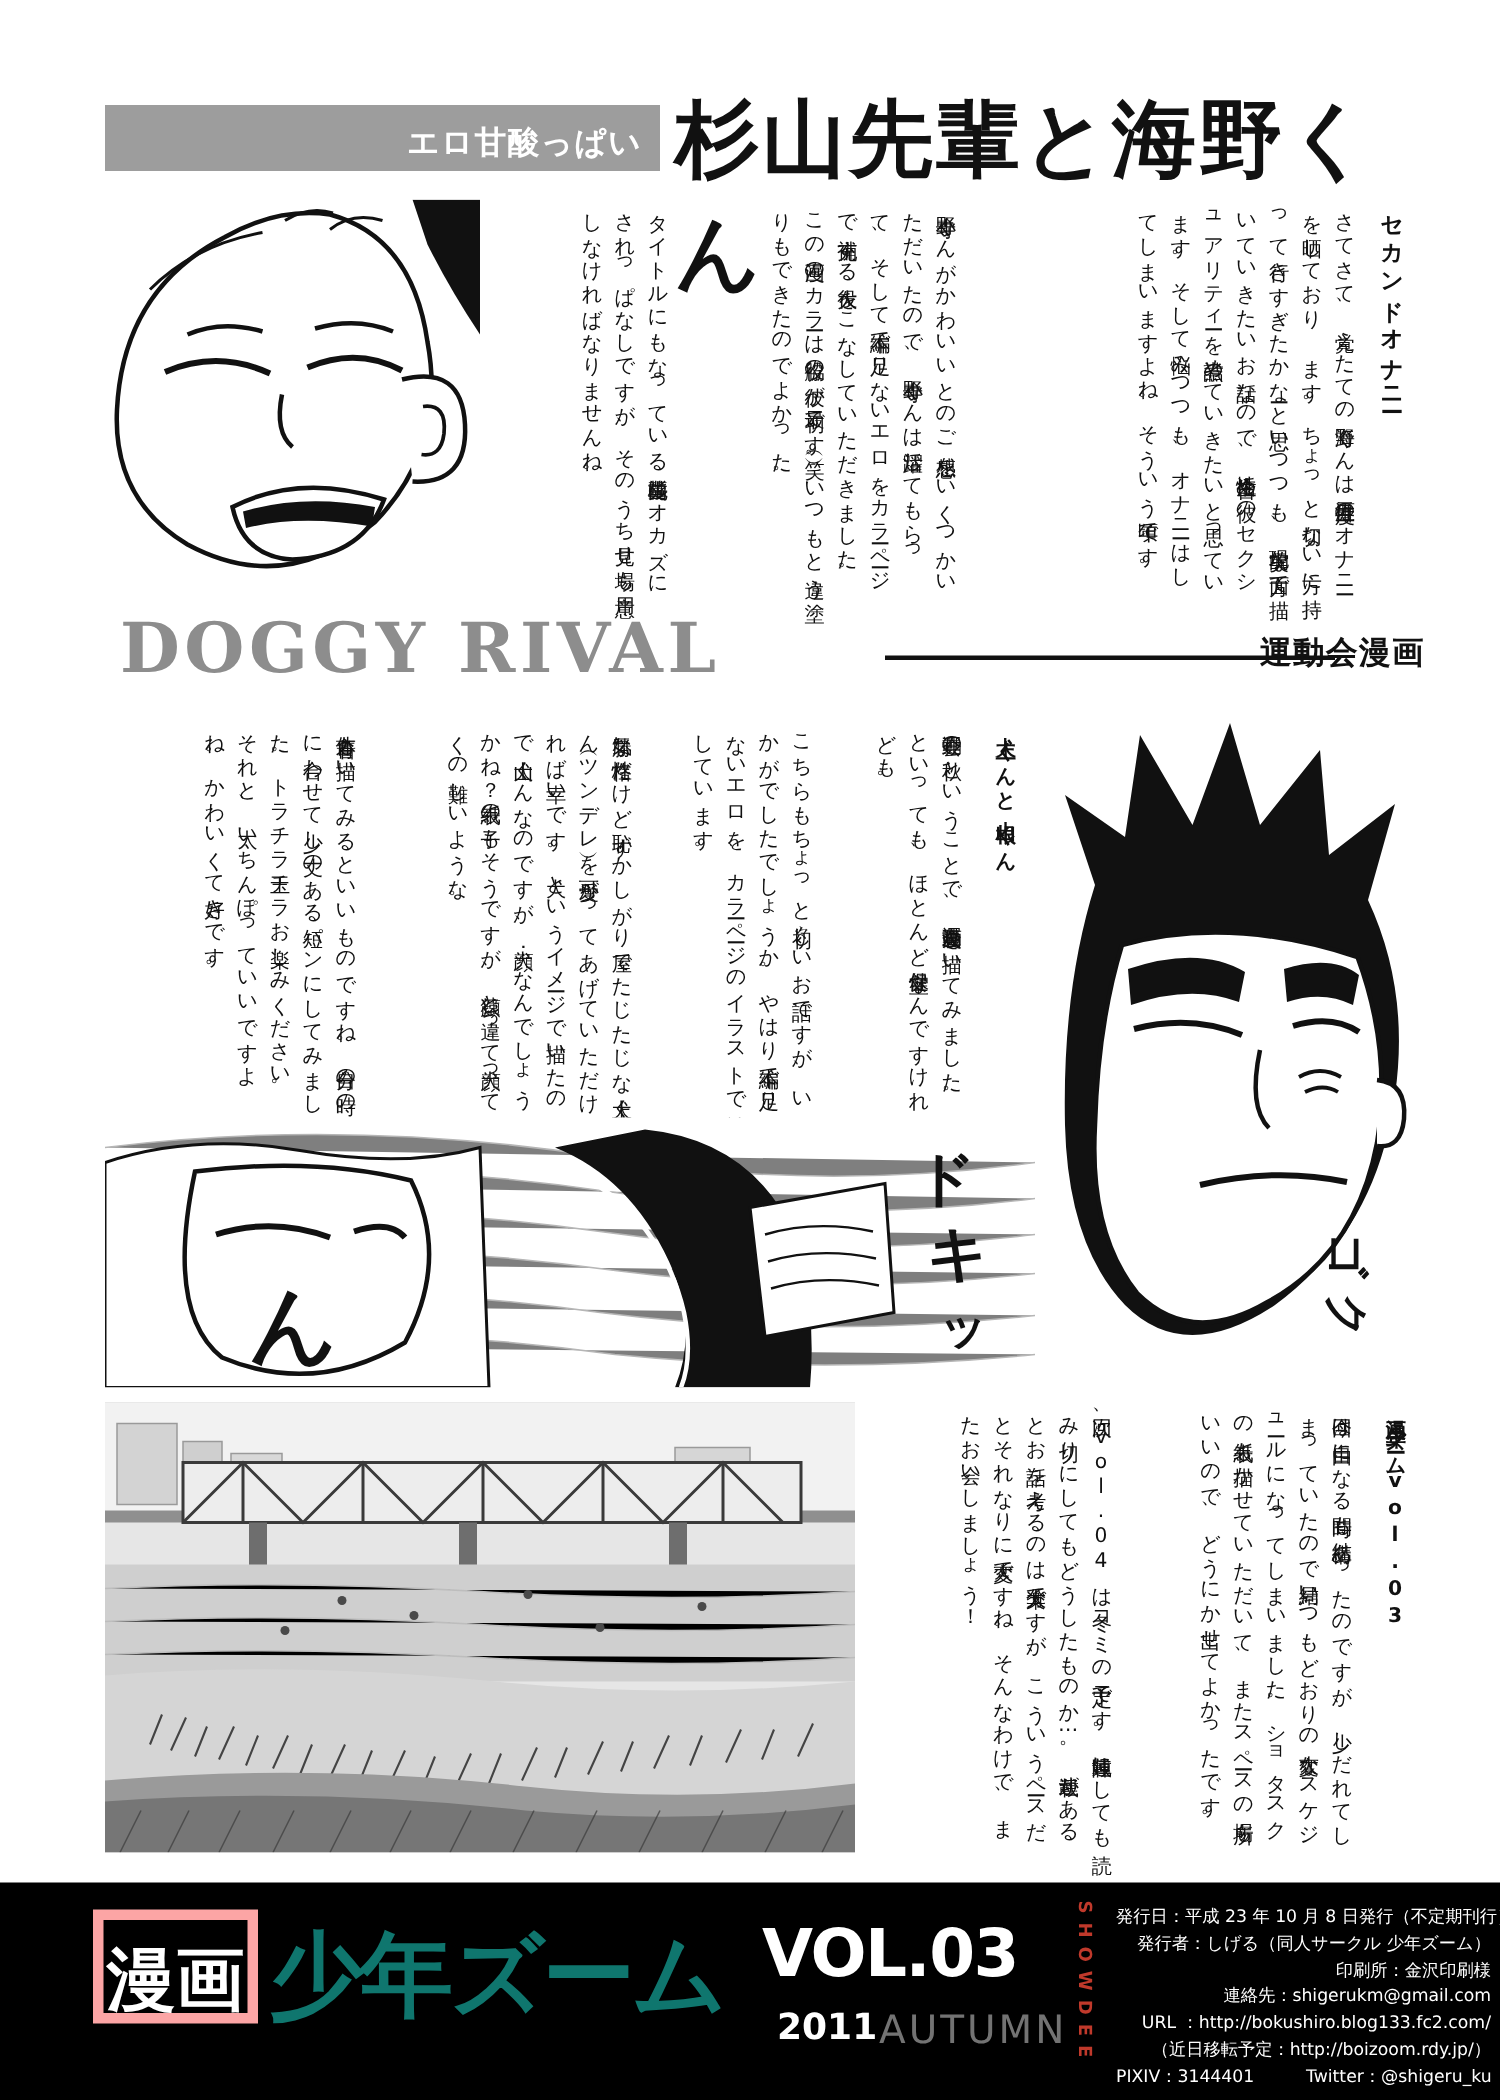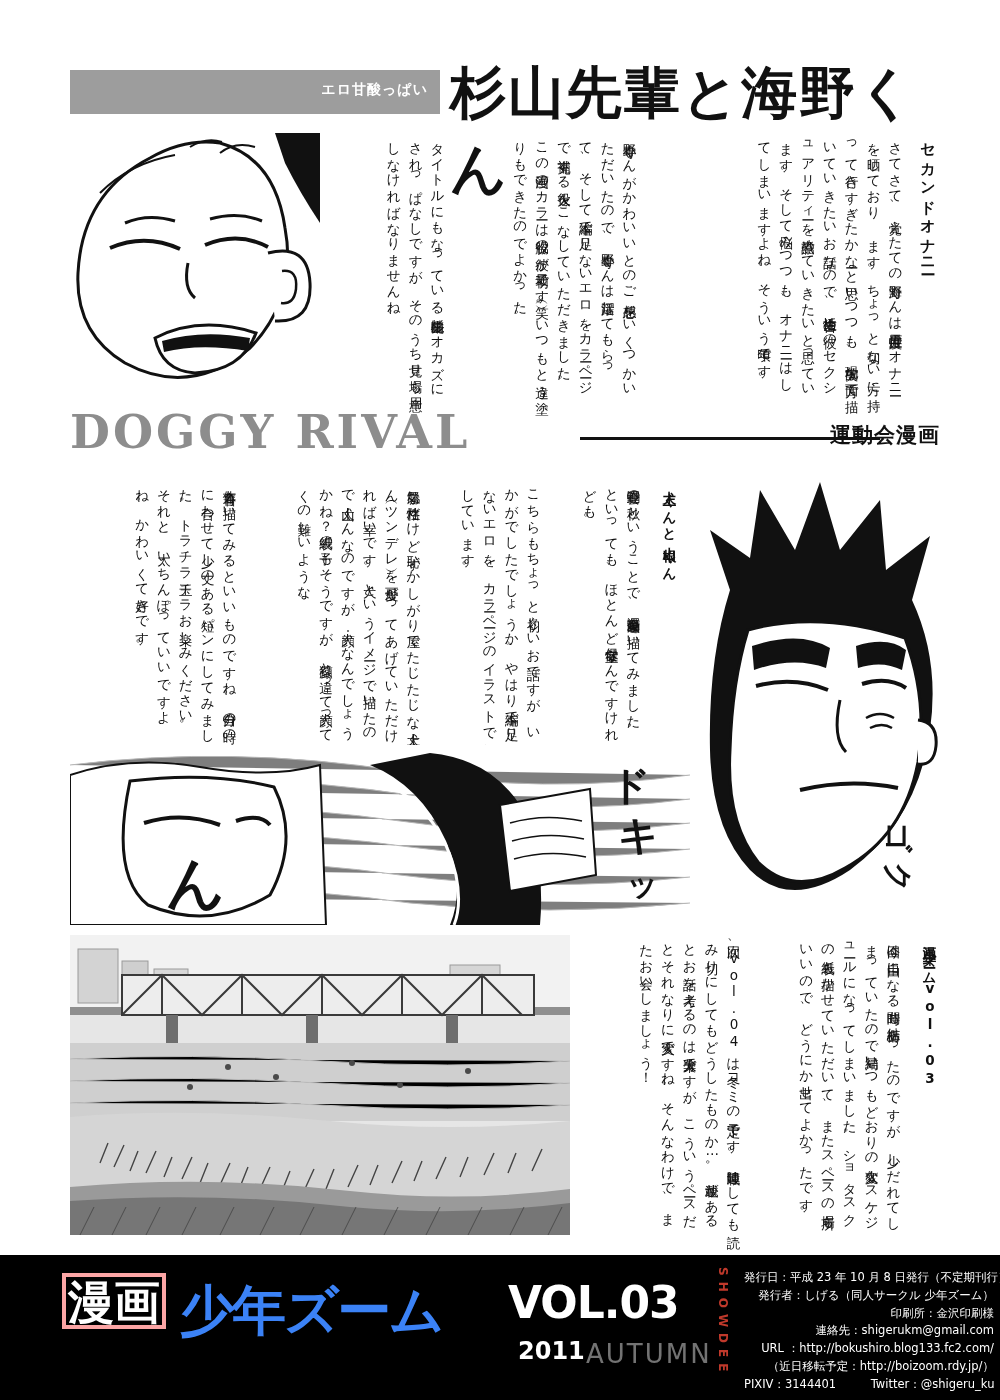--- a/index.html
+++ b/index.html
@@ -8,42 +8,42 @@
     background:#ffffff;
     font-family:"DejaVu Sans","Liberation Sans",sans-serif;
     overflow:hidden;
     position:relative;
   }
   .page{position:relative;width:1000px;height:1400px;background:#fff;}
 
   
   .s1-header{position:absolute;left:70px;top:70px;width:870px;height:52px;}
   .s1-tagbox{position:absolute;left:0;top:0;width:370px;height:44px;background:#9d9d9d;}
-  .s1-tag{position:absolute;right:12px;top:11px;color:#ffffff;font-size:14px;font-weight:bold;letter-spacing:1px;}
+  .s1-tag{position:absolute;right:12px;top:11px;color:#ffffff;font-size:21px;font-weight:bold;letter-spacing:1px;}
   .s1-title{position:absolute;left:380px;top:-14px;font-size:56px;font-weight:bold;letter-spacing:2px;color:#111;
     font-family:Liberation Sans, sans-serif;}
 
   
   .s1-img{position:absolute;left:70px;top:133px;width:250px;height:260px;overflow:hidden;background:#fff;}
   .s1-cols{position:absolute;left:330px;top:133px;width:610px;height:265px;}
   .vcol{
     writing-mode:vertical-rl;
     text-orientation:upright;
     font-size:13.5px;
     line-height:1.62;
     letter-spacing:0.5px;
     color:#111;
     height:100%;
     font-family:"DejaVu Sans","Liberation Sans",sans-serif;
   }
   .vcol.head{font-weight:bold;font-size:15px;letter-spacing:2px;}
   .s1-cols .vcol{position:absolute;top:0;}
 
   
-  .s2-header{position:absolute;left:70px;top:405px;width:870px;height:56px;}
+  .s2-header{position:absolute;left:80px;top:405px;width:870px;height:56px;}
   .s2-title{position:absolute;left:0;top:0;font-size:46px;letter-spacing:3px;color:#8d8d8d;font-weight:bold;
     font-family:"DejaVu Serif","Liberation Serif",serif;}
   .s2-rule{position:absolute;left:510px;top:32px;width:300px;height:3px;background:#111;}
   .s2-sub{position:absolute;right:0;top:16px;font-size:21px;font-weight:bold;color:#111;letter-spacing:1px;}
 
   
   .s2-cols{position:absolute;left:80px;top:480px;width:600px;height:260px;}
   .s2-cols .vcol{position:absolute;top:0;font-size:13.5px;}
   .s2-art{position:absolute;left:690px;top:470px;width:250px;height:460px;overflow:hidden;}
 
@@ -54,22 +54,22 @@
   .photo{position:absolute;left:70px;top:935px;width:500px;height:300px;overflow:hidden;background:#cfcfcf;}
 
   
   .s3-cols{position:absolute;left:585px;top:935px;width:355px;height:295px;}
   .s3-cols .vcol{position:absolute;top:0;font-size:13.5px;}
 
   
   .footer{position:absolute;left:0;bottom:0;width:1000px;height:145px;background:#000;}
   .logo{position:absolute;left:62px;top:18px;color:#fff;}
   .logo-kanji{font-size:46px;font-weight:bold;letter-spacing:0;line-height:1;display:inline-block;
-     border:4px solid #fca5a5;padding:2px 2px 0 2px;}
-  .logo-main{position:absolute;left:62px;top:20px;font-size:54px;font-weight:bold;color:#3b82f6;letter-spacing:-2px;}
+     border:7px solid #fca5a5;padding:16px 2px 0 2px;}
+  .logo-main{position:absolute;left:62px;top:20px;font-size:62px;font-weight:bold;color:#0f766e;letter-spacing:-2px;}
   .logo-vol{position:absolute;left:508px;top:22px;color:#fff;font-size:44px;font-weight:bold;letter-spacing:-1px;}
   .logo-year{position:absolute;left:518px;top:82px;color:#fff;font-size:24px;font-weight:bold;}
   .logo-season{position:absolute;left:586px;top:84px;color:#737373;font-size:26px;letter-spacing:2px;}
   .showdee{position:absolute;left:716px;top:12px;color:#c0392b;font-size:12px;font-weight:bold;
     writing-mode:vertical-rl;letter-spacing:6px;height:120px;}
   .colophon{position:absolute;left:744px;top:14px;width:250px;color:#fff;font-size:11.5px;line-height:1.55;text-align:right;}
   .colophon div{white-space:nowrap;}
 </style>
 </head>
 <body>

